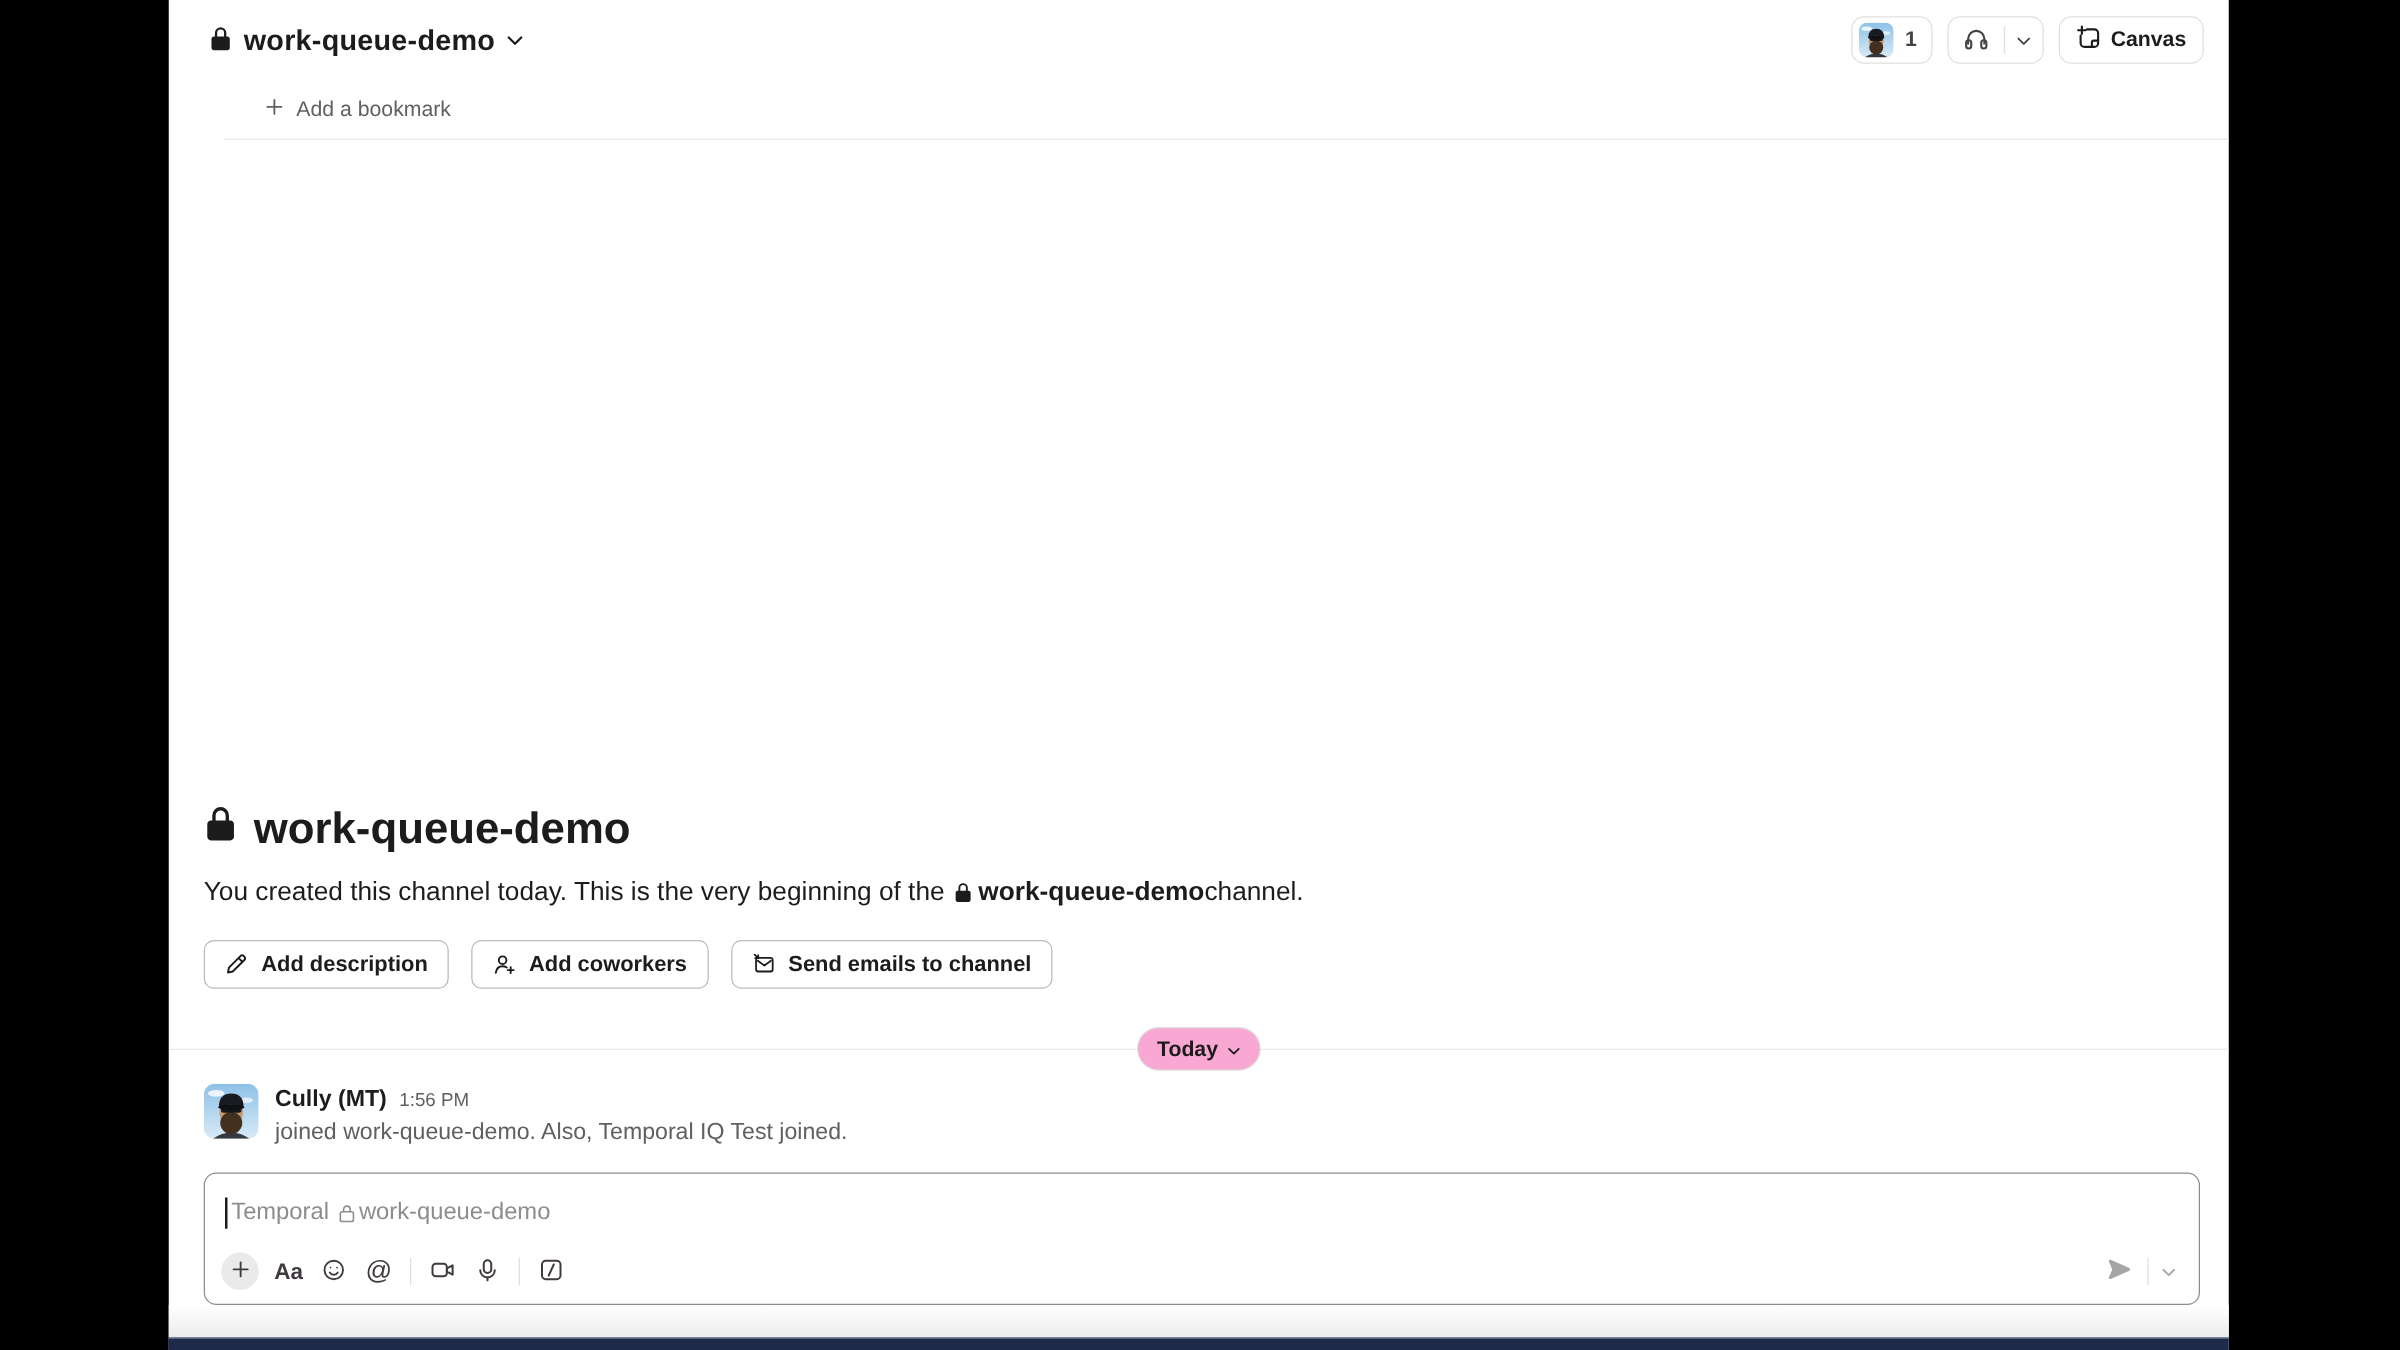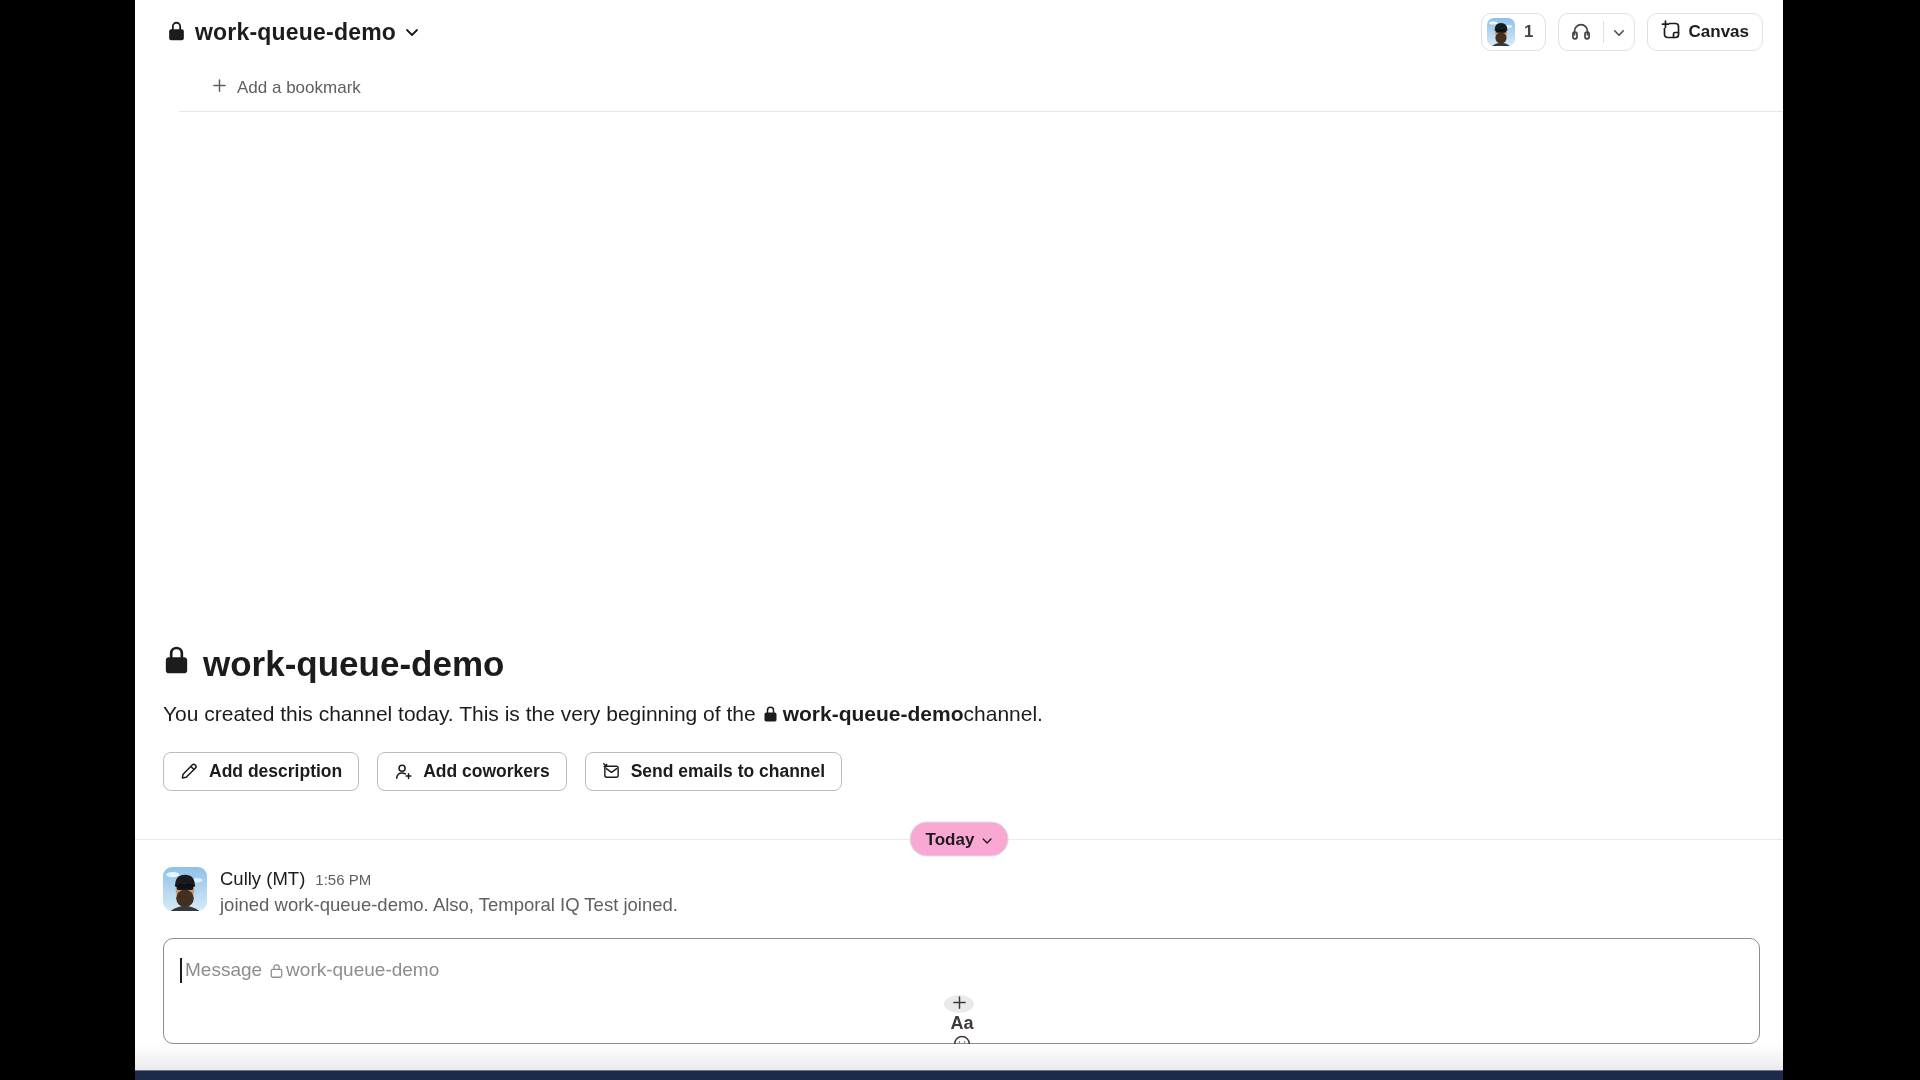--- a/index.html
+++ b/index.html
@@ -70,35 +70,35 @@
     position:absolute; left:50%; top:50%; transform:translate(-50%,-50%);
     height:35px; padding:0 15px; gap:7px;
     display:flex; align-items:center;
     background:#f9a8d4; border:1px solid #dddddd; border-radius:24px;
     font-size:17px; font-weight:700; color:#1d1c1d;
   }
 
   .message-row { display:flex; gap:13px; padding:0 28px 22px; }
   .avatar-md { width:44px; height:44px; border-radius:9px; overflow:hidden; flex:none; }
   .msg-head { display:flex; align-items:baseline; gap:10px; margin-top:1px; }
-  .msg-author { font-size:18.5px; font-weight:400; color:#1d1c1d; }
+  .msg-author { font-size:18.5px; font-weight:700; color:#1d1c1d; }
   .msg-time { font-size:15px; color:#616061; }
   .msg-body { font-size:18.5px; color:#616061; margin-top:4px; }
 
   
   .composer {
     margin:0 23px 0 28px; height:106px;
     border:1px solid #8d8d8d; border-radius:10px;
     display:flex; flex-direction:column; background:#fff;
   }
   .composer-input { flex:1; display:flex; align-items:center; padding:6px 16px 0; font-size:19px; color:#8d8d8d; }
   .caret { width:2px; height:25px; background:#1d1c1d; margin-right:3px; animation:blink 1.1s steps(1) infinite; }
   @keyframes blink { 50% { opacity:0; } }
   .ph-lock { margin:0 2px 0 7px; display:inline-flex; color:#8d8d8d; }
-  .composer-toolbar { height:48px; display:flex; align-items:center; padding:0 12px 4px 13px;flex-direction:column; }
+  .composer-toolbar { height:48px; display:flex; align-items:center; padding:0 12px 4px 13px; }
   .tb-btn { width:36px; height:32px; display:flex; align-items:center; justify-content:center; color:#41393f; border-radius:6px; }
   .plus-btn { width:30px; height:30px; margin-right:6px; border-radius:50%; background:#ebeaeb; color:#41393f; display:flex; align-items:center; justify-content:center; }
   .fmt-glyph { font-size:18px; font-weight:600; }
   .at-glyph { font-size:21px; font-weight:500; }
   .tb-div { width:1px; height:22px; background:#e0e0e0; margin:0 7px; }
   .tb-right { margin-left:auto; display:flex; align-items:center; gap:4px; }
   .send-btn { color:#a5a5a5; display:flex; align-items:center; padding:4px 8px; }
   .send-caret { color:#a5a5a5; display:flex; align-items:center; padding:4px 6px; }
 
   .bottom-strip { height:26px; background:linear-gradient(#ffffff, #ebebeb); }
@@ -286,21 +286,21 @@
         </div>
         <div class="msg-body">joined work-queue-demo. Also, Temporal IQ Test joined.</div>
       </div>
     </div>
 
   </div>
 
   <div class="composer">
     <div class="composer-input">
       <span class="caret"></span>
-      <span>Message</span>
+      <span>Temporal</span>
       <span class="ph-lock">
         <svg width="15" height="17" viewBox="0 0 20 22" fill="none" stroke="currentColor" stroke-width="1.7">
             <rect x="3" y="9.5" width="14" height="10.5" rx="2"></rect>
             <path d="M6.5 9.5V7a3.5 3.5 0 0 1 7 0v2.5"></path>
           </svg>
       </span>
       <span>work-queue-demo</span>
     </div>
     <div class="composer-toolbar">
       <button class="plus-btn">

